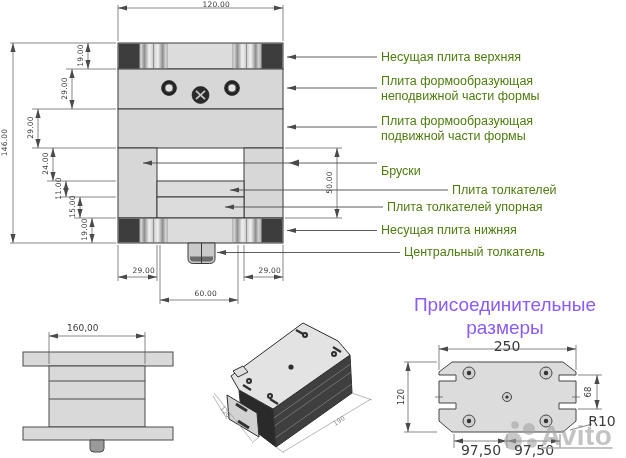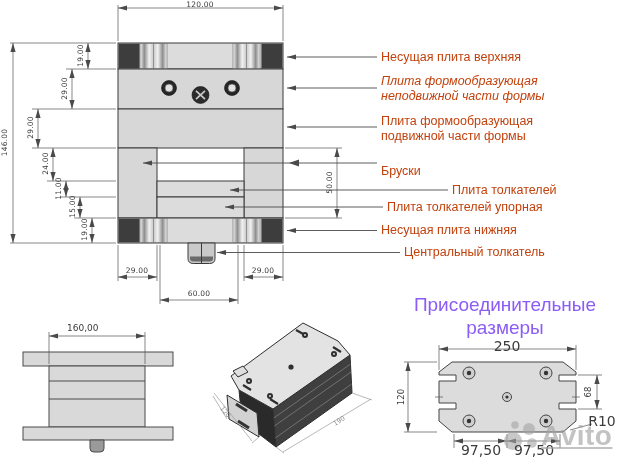--- a/index.html
+++ b/index.html
@@ -1,25 +1,25 @@
 <!DOCTYPE html>
 <html><head>
 <meta charset="utf-8">
 <style>
   html,body{margin:0;padding:0;background:#fff;}
   #stage{position:relative;width:626px;height:458px;background:#ffffff;overflow:hidden;
          font-family:"Liberation Sans",sans-serif;}
   #stage svg.draw{position:absolute;left:0;top:0;}
   .dim{position:absolute;font-family:"DejaVu Sans",sans-serif;font-size:7.5px;color:#3b3b3b;
-       text-align:center;white-space:nowrap;letter-spacing:.2px;}
+       text-align:right;white-space:nowrap;letter-spacing:.2px;}
   .vdim{position:absolute;font-family:"DejaVu Sans",sans-serif;font-size:7.5px;color:#3b3b3b;
         text-align:center;white-space:nowrap;transform:rotate(-90deg);letter-spacing:.2px;}
   .idim{position:absolute;font-family:"DejaVu Sans",sans-serif;font-size:6.5px;color:#8a8a8a;
         white-space:nowrap;}
-  .plabel{position:absolute;font-size:12.5px;line-height:1.22;color:#c2410c;}
+  .plabel{position:absolute;font-size:12.5px;line-height:1.22;color:#4d7c0f;}
   .heading{position:absolute;font-size:19px;line-height:1.2;color:#8b5cf6;text-align:center;}
   .bigdim{position:absolute;font-family:"DejaVu Sans",sans-serif;font-size:9px;color:#3b3b3b;
           text-align:left;white-space:nowrap;}
   .cdim{position:absolute;font-family:"DejaVu Sans",sans-serif;font-size:14px;color:#3b3b3b;
         text-align:center;white-space:nowrap;}
   .cvdim{position:absolute;font-family:"DejaVu Sans",sans-serif;font-size:8.5px;color:#3b3b3b;
         text-align:center;white-space:nowrap;transform:rotate(-90deg);}
   .wmtext{position:absolute;font-size:28px;font-weight:600;color:rgba(163,163,163,.65);
           letter-spacing:.5px;text-decoration:underline;}
 </style>
@@ -265,21 +265,21 @@
 <span class="vdim" style="left:27px;top:159px;width:36px;">24.00</span>
 <span class="vdim" style="left:40px;top:184px;width:36px;">11.00</span>
 <span class="vdim" style="left:54px;top:202px;width:36px;">15.00</span>
 <span class="vdim" style="left:66px;top:225px;width:36px;">19.00</span>
 <span class="vdim" style="left:311px;top:178px;width:36px;">50.00</span>
 <span class="dim" style="left:119px;top:266px;width:36px;">29.00</span>
 <span class="dim" style="left:245px;top:266px;width:36px;">29.00</span>
 <span class="dim" style="left:181px;top:289px;width:36px;">60.00</span>
 
 <div class="plabel" style="left:381px;top:50px;width:210px;">Несущая плита верхняя</div>
-<div class="plabel" style="left:381px;top:74px;width:190px;font-style:italic;">Плита формообразующая неподвижной части формы</div>
+<div class="plabel" style="left:381px;top:74px;width:190px;">Плита формообразующая неподвижной части формы</div>
 <div class="plabel" style="left:381px;top:114px;width:190px;">Плита формообразующая подвижной части формы</div>
 <div class="plabel" style="left:381px;top:164px;width:120px;">Бруски</div>
 <div class="plabel" style="left:452px;top:183px;width:160px;">Плита толкателей</div>
 <div class="plabel" style="left:387px;top:200px;width:200px;">Плита толкателей упорная</div>
 <div class="plabel" style="left:381px;top:223px;width:200px;">Несущая плита нижняя</div>
 <div class="plabel" style="left:404px;top:245px;width:200px;">Центральный толкатель</div>
 
 <span class="bigdim" style="left:67px;top:323px;width:60px;">160,00</span>
 
 <span class="idim" style="left:219px;top:408px;transform:rotate(50deg);">120</span>

